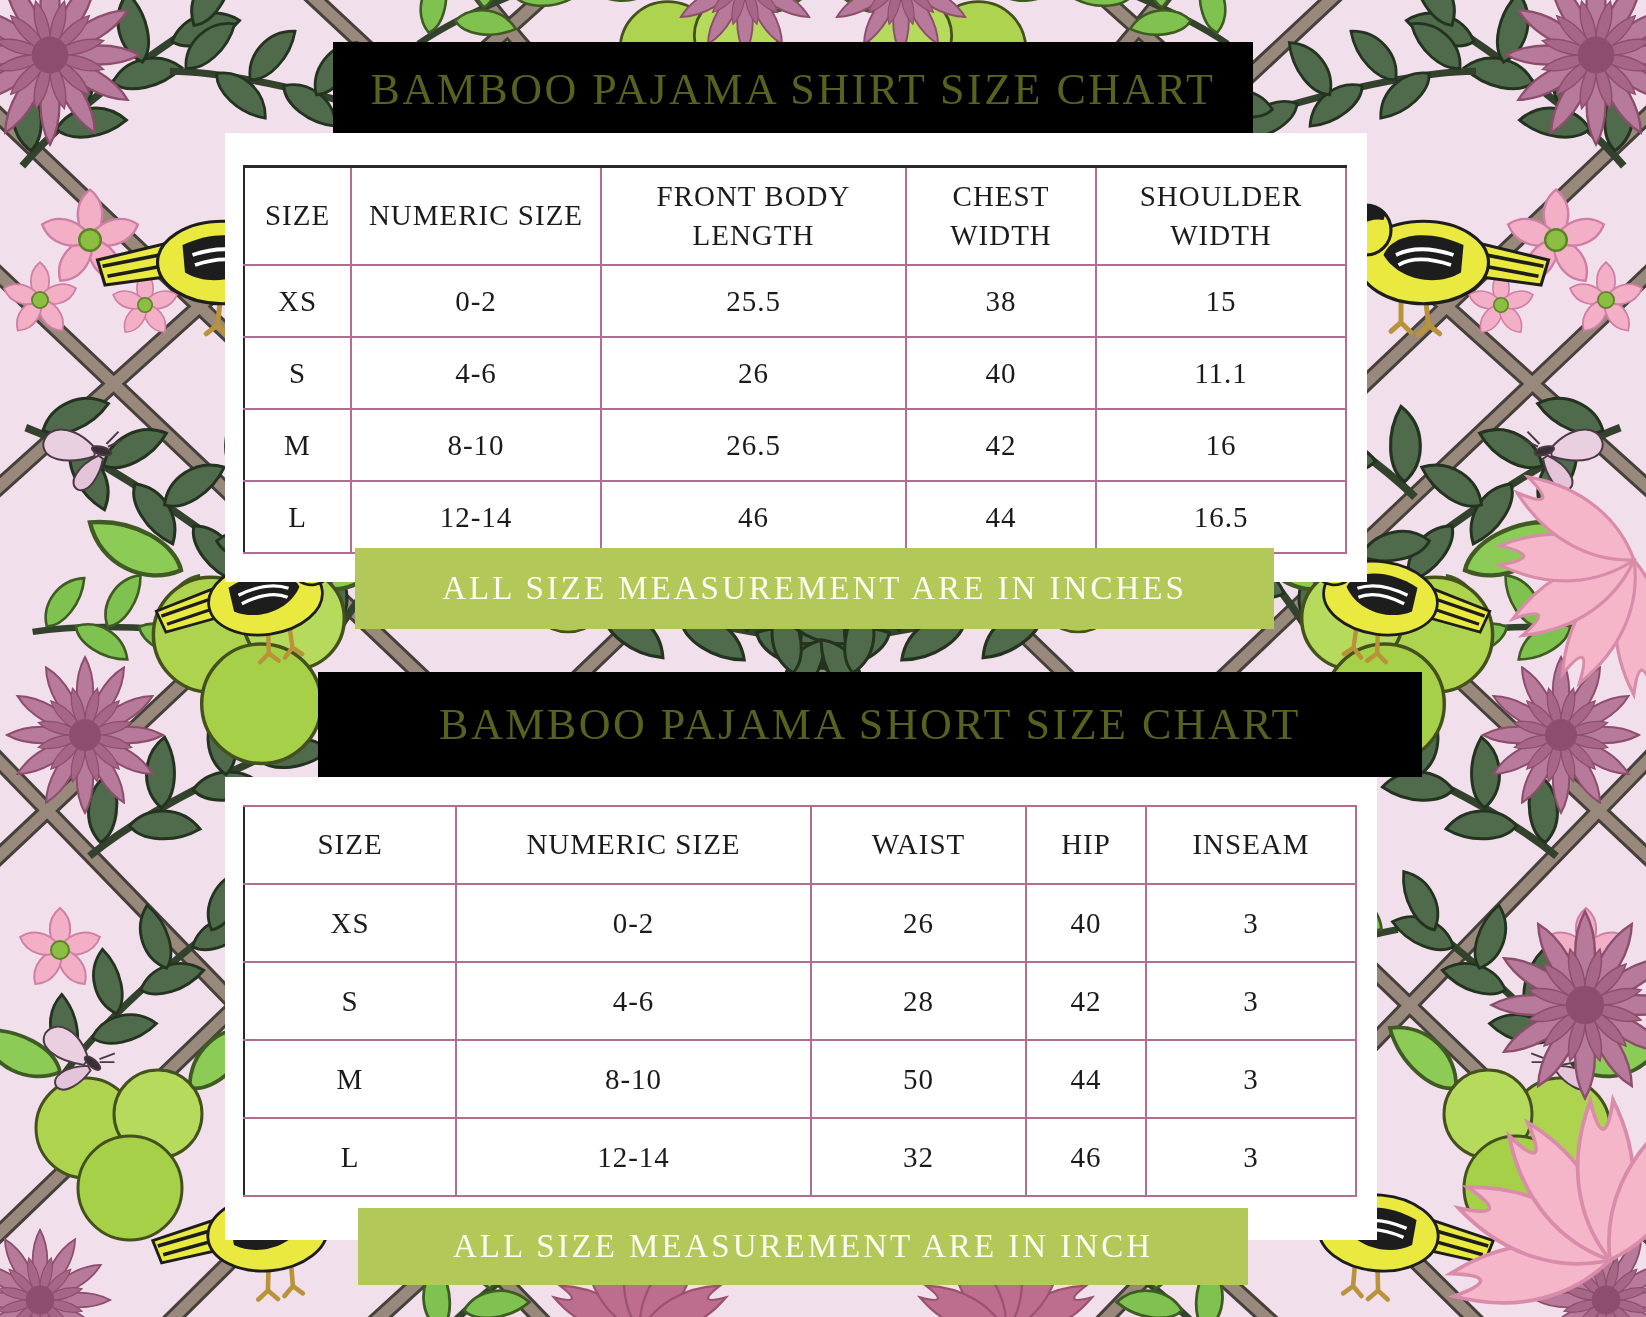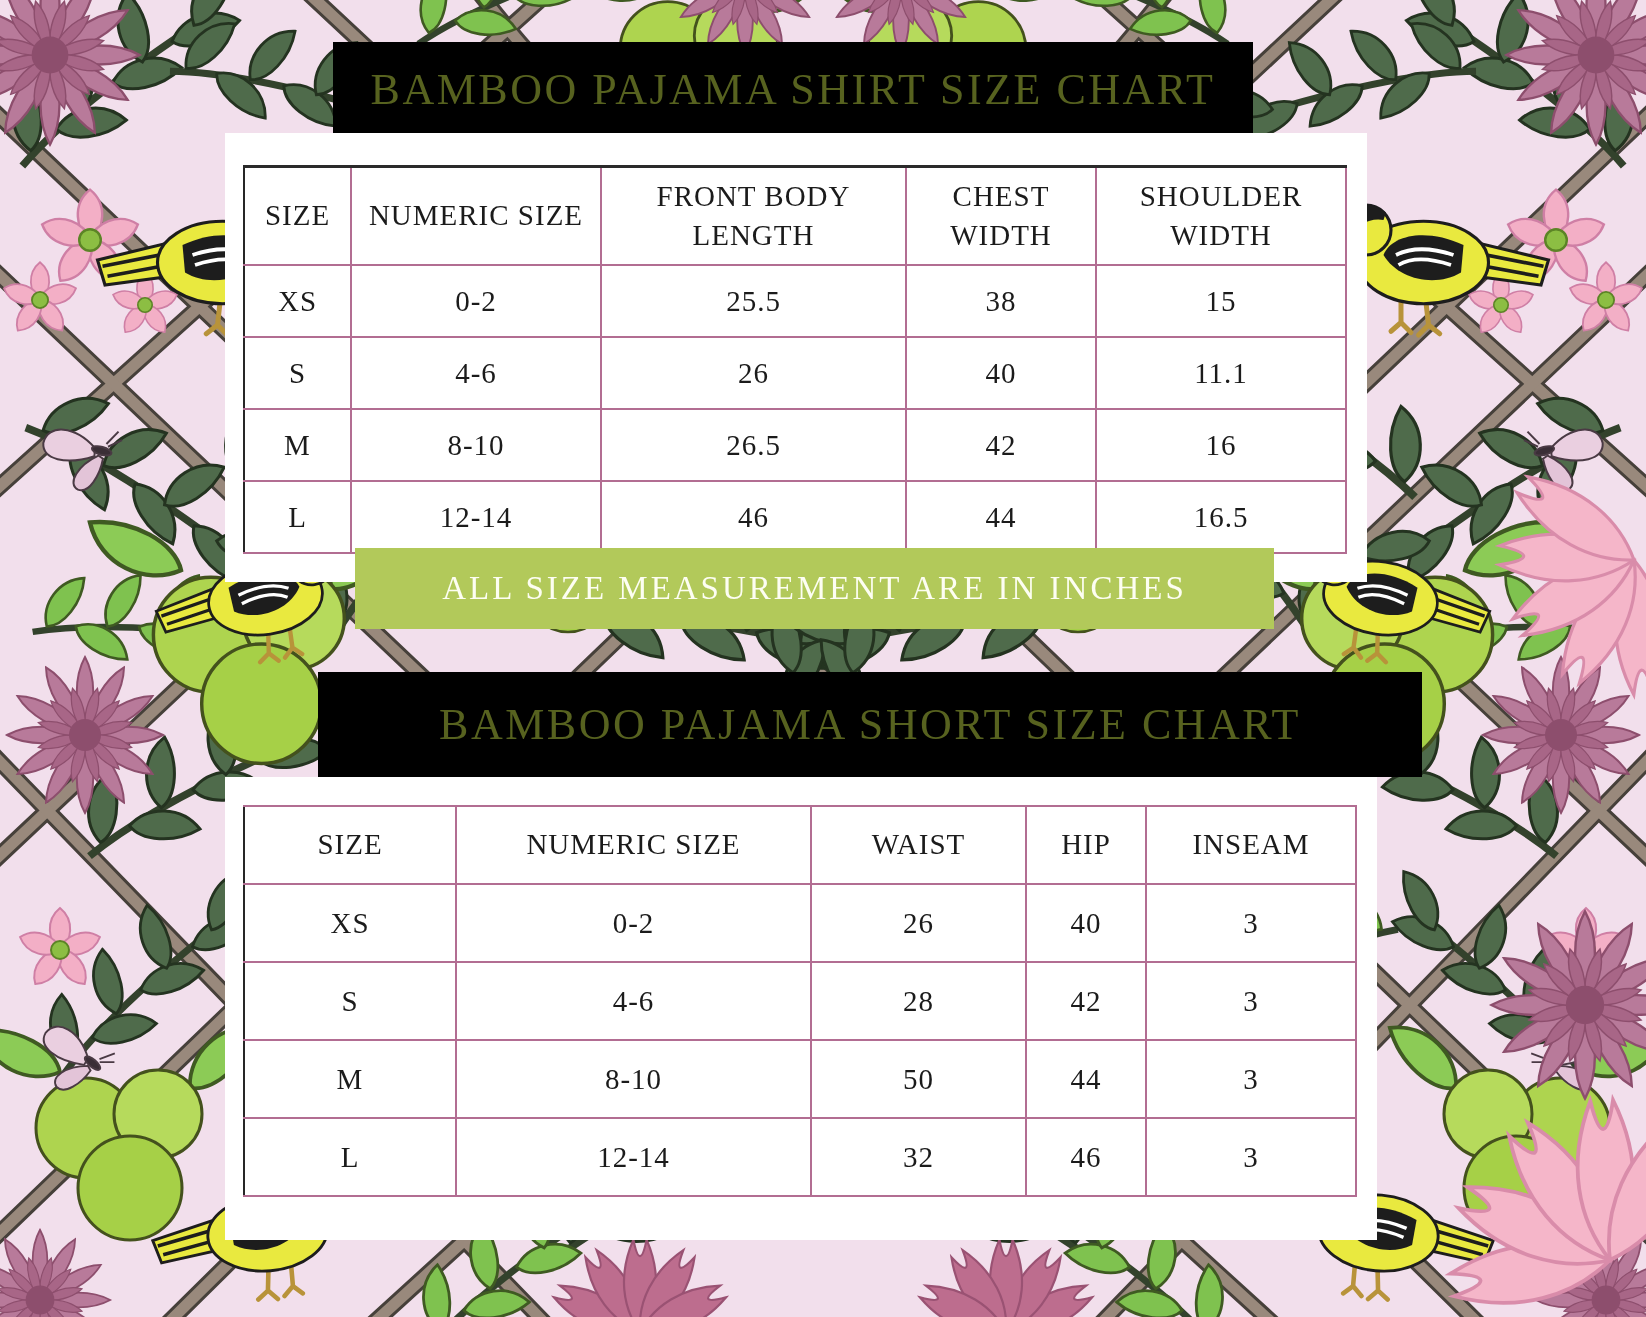--- a/index.html
+++ b/index.html
@@ -305,14 +305,15 @@
       <tr>
         <td>L</td>
         <td>12-14</td>
         <td>32</td>
         <td>46</td>
         <td>3</td>
       </tr>
     </tbody>
   </table>
 
+  <div class="banner" style="left:358px;top:1208px;width:890px;height:77px;">ALL SIZE MEASUREMENT ARE IN INCH</div>
 
 </div>
 
 </body></html>

